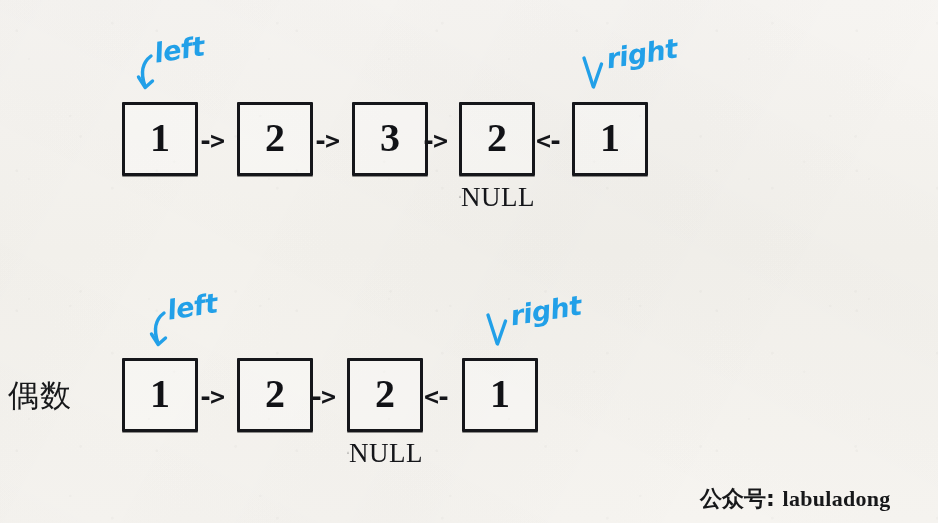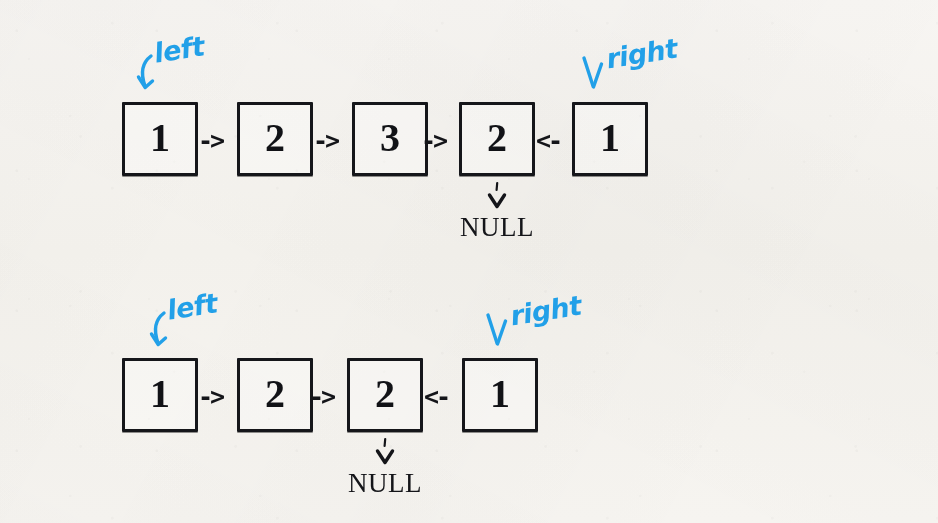--- a/index.html
+++ b/index.html
@@ -71,21 +71,21 @@
     font-size: 25px;
     color: #141519;
     white-space: nowrap;
     letter-spacing: -3px;
   }
 
   
   .null-group {
     position: absolute;
     display: flex;
-    flex-direction: column;
+    flex-direction: row;
     align-items: center;
   }
   .null-arrow {
     width: 26px;
     height: 30px;
     display: block;
   }
   .null-text {
     font-family: "Liberation Serif", "DejaVu Serif", serif;
     font-size: 27px;
@@ -165,20 +165,21 @@
       </svg>
       <div class="annot-label" style="left: 22px; top: -4px;">left</div>
     </div>
     <div class="annot" style="left: 576px; top: 40px;">
       <svg viewBox="0 0 135 78" width="135" height="78">
         <path d="M8 18 L17 46" stroke="#22a0e8" stroke-width="3.4" stroke-linecap="round" fill="none"></path>
         <path d="M17.5 47 L25.5 24" stroke="#22a0e8" stroke-width="3.4" stroke-linecap="round" stroke-linejoin="round" fill="none"></path>
       </svg>
       <div class="annot-label" style="left: 30px; top: -2px;">right</div>
     </div>
+    <div class="row-label" style="left: 8px; top: 375px;">偶数</div>
     <div class="node-box" style="left: 122px; top: 358px;">
       <span class="val">1</span>
     </div>
     <div class="node-box" style="left: 237px; top: 358px;">
       <span class="val">2</span>
     </div>
     <div class="node-box" style="left: 347px; top: 358px;">
       <span class="val">2</span>
     </div>
     <div class="node-box" style="left: 462px; top: 358px;">
@@ -201,13 +202,14 @@
       </svg>
       <div class="annot-label" style="left: 22px; top: -4px;">left</div>
     </div>
     <div class="annot" style="left: 480px; top: 297px;">
       <svg viewBox="0 0 135 78" width="135" height="78">
         <path d="M8 18 L17 46" stroke="#22a0e8" stroke-width="3.4" stroke-linecap="round" fill="none"></path>
         <path d="M17.5 47 L25.5 24" stroke="#22a0e8" stroke-width="3.4" stroke-linecap="round" stroke-linejoin="round" fill="none"></path>
       </svg>
       <div class="annot-label" style="left: 30px; top: -2px;">right</div>
     </div>
+    <div class="watermark" style="left: 700px; top: 484px;"><span>公众号:</span> <span class="wm-handle">labuladong</span></div>
   </div>
 
 </body></html>

